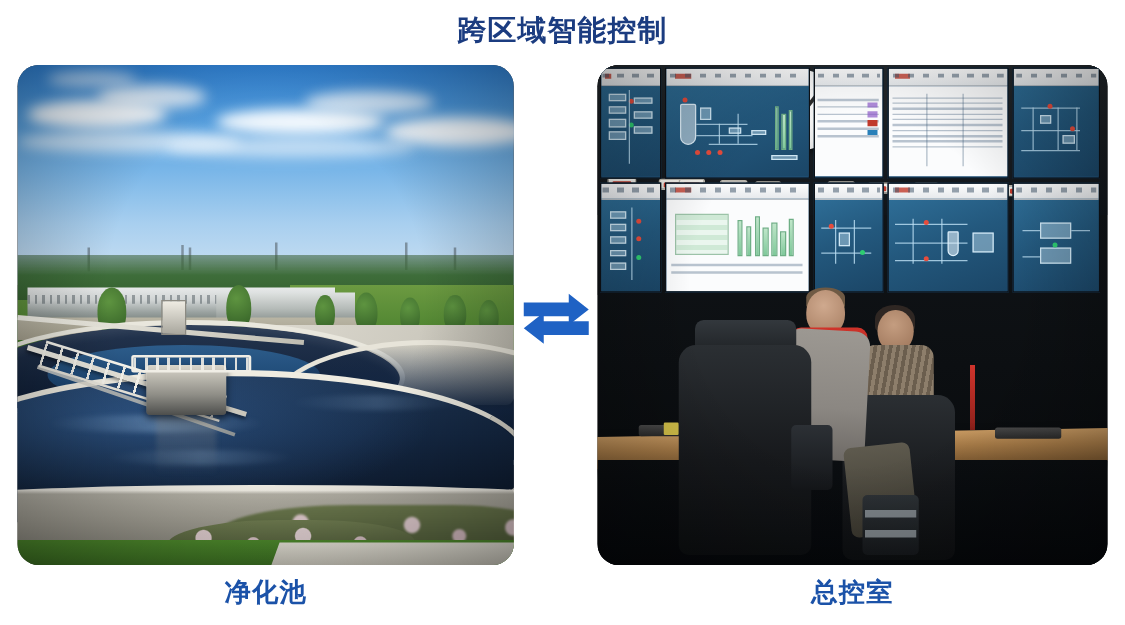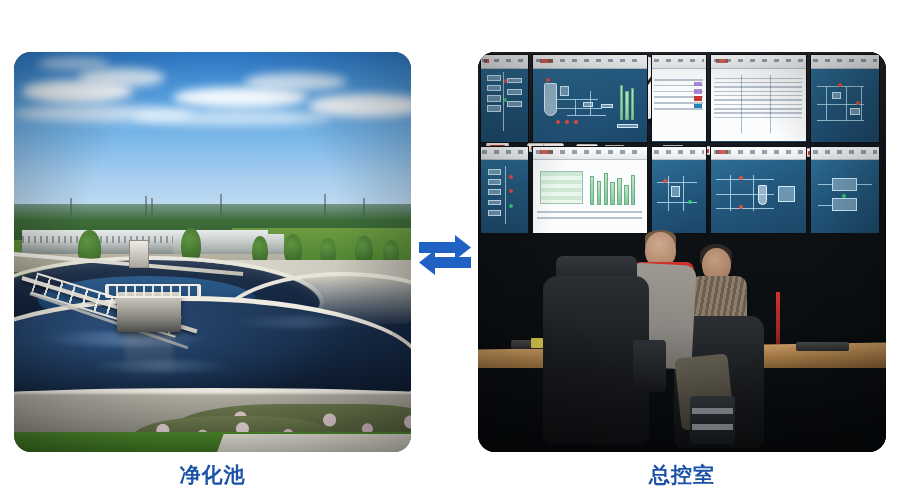--- a/index.html
+++ b/index.html
@@ -558,20 +558,21 @@
     white-space: nowrap;
   }
   #caption-left  { left: 14px;  width: 397px; }
   #caption-right { left: 478px; width: 408px; }
 </style>
 </head>
 <body>
 
 <div class="page">
 
+  <div class="title">跨区域智能控制</div>
 
   <div class="photo" id="photo-left">
 
     <div class="layer sky">
       <div class="cloud cl8"></div>
       <div class="cloud cl2"></div>
       <div class="cloud cl1"></div>
       <div class="cloud cl4"></div>
       <div class="cloud cl3"></div>
       <div class="cloud cl5"></div>

